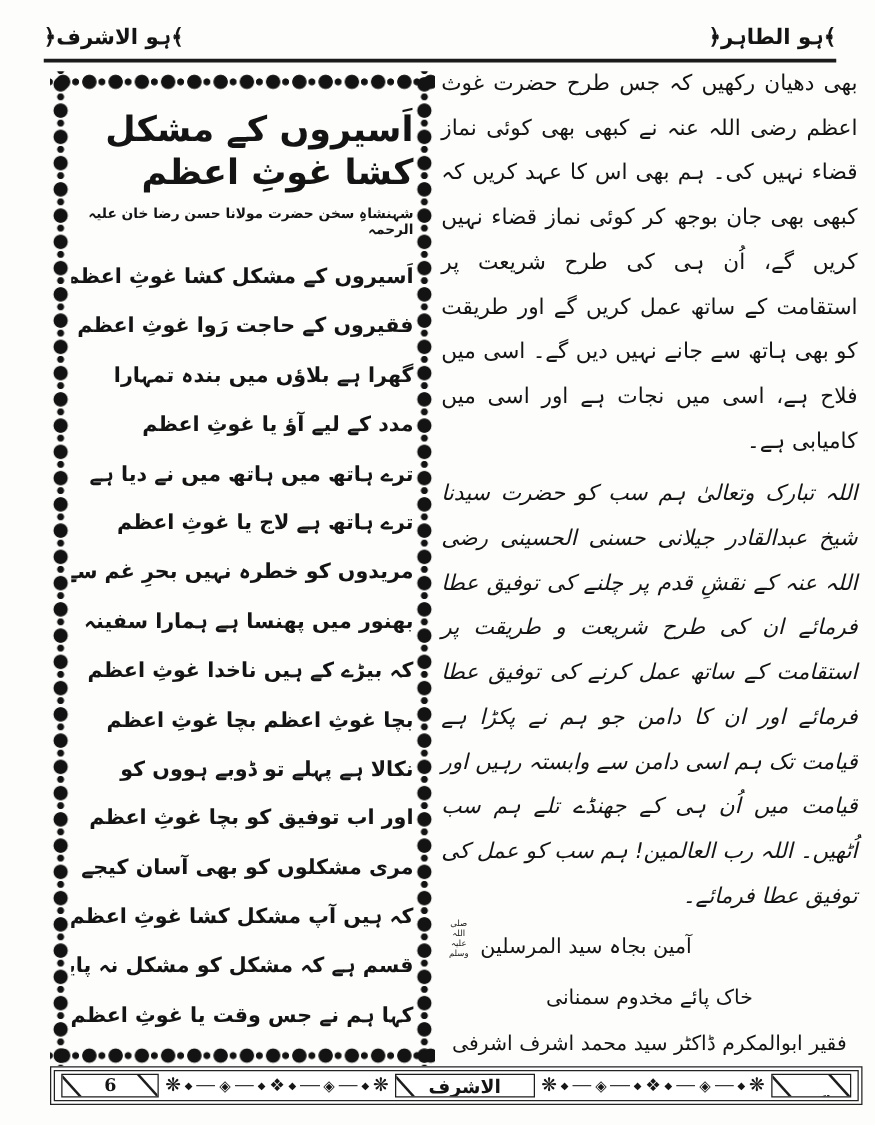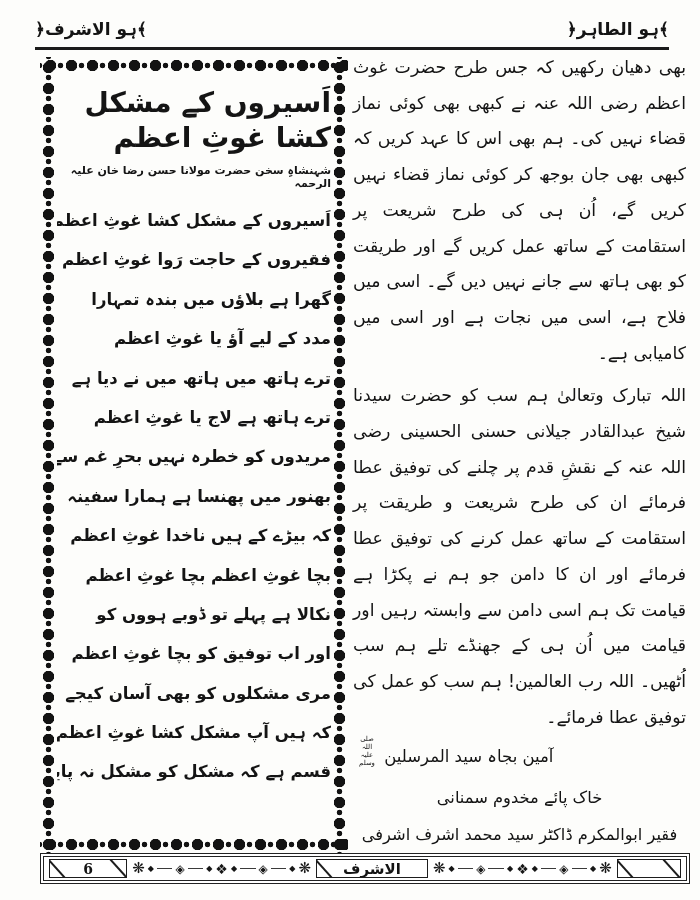--- a/index.html
+++ b/index.html
@@ -49,21 +49,21 @@
   .poem-attrib { font-size:11px; font-weight:700; margin-top:9px; }
   .poem-verses { margin-top:11px; }
   .verse { height:39.4px; line-height:39.4px; font-size:16.5px; font-weight:700; white-space:nowrap; }
 
   
   .article {
     position:absolute; left:353px; top:50px; width:333px;
     direction:rtl; font-size:17.3px;
   }
   .article p { text-align:justify; line-height:35.7px; }
-  .article p.p2 { margin-top:7px; }
+  .article p.p2 { margin-top:7px;font-style:italic; }
   .amen { text-align:left; font-size:16.5px; line-height:34px; margin-top:1px; padding-left:2px; }
   .honorific {
     display:inline-block; width:24px; font-size:6.8px; line-height:1.15;
     text-align:center; vertical-align:-2px; font-weight:400; white-space:normal;
   }
   .sig { text-align:center; font-size:16.3px; line-height:37.6px; margin-top:4px; }
 
   
   .footer {
     position:absolute; left:40px; top:853px; width:650px; height:31px;
@@ -122,20 +122,21 @@
         <div class="verse">ترے ہاتھ ہے لاج یا غوثِ اعظم</div>
         <div class="verse">مریدوں کو خطرہ نہیں بحرِ غم سے</div>
         <div class="verse">بھنور میں پھنسا ہے ہمارا سفینہ</div>
         <div class="verse">کہ بیڑے کے ہیں ناخدا غوثِ اعظم</div>
         <div class="verse">بچا غوثِ اعظم بچا غوثِ اعظم</div>
         <div class="verse">نکالا ہے پہلے تو ڈوبے ہووں کو</div>
         <div class="verse">اور اب توفیق کو بچا غوثِ اعظم</div>
         <div class="verse">مری مشکلوں کو بھی آسان کیجے</div>
         <div class="verse">کہ ہیں آپ مشکل کشا غوثِ اعظم</div>
         <div class="verse">قسم ہے کہ مشکل کو مشکل نہ پایا</div>
+        <div class="verse">کہا ہم نے جس وقت یا غوثِ اعظم</div>
 
       </div>
     </div>
   </section>
 
   <section class="article">
     <p class="p1">بھی دھیان رکھیں کہ جس طرح حضرت غوث اعظم رضی اللہ عنہ نے کبھی بھی کوئی نماز قضاء نہیں کی۔ ہم بھی اس کا عہد کریں کہ کبھی بھی جان بوجھ کر کوئی نماز قضاء نہیں کریں گے، اُن ہی کی طرح شریعت پر استقامت کے ساتھ عمل کریں گے اور طریقت کو بھی ہاتھ سے جانے نہیں دیں گے۔ اسی میں فلاح ہے، اسی میں نجات ہے اور اسی میں کامیابی ہے۔</p>
     <p class="p2">اللہ تبارک وتعالیٰ ہم سب کو حضرت سیدنا شیخ عبدالقادر جیلانی حسنی الحسینی رضی اللہ عنہ کے نقشِ قدم پر چلنے کی توفیق عطا فرمائے ان کی طرح شریعت و طریقت پر استقامت کے ساتھ عمل کرنے کی توفیق عطا فرمائے اور ان کا دامن جو ہم نے پکڑا ہے قیامت تک ہم اسی دامن سے وابستہ رہیں اور قیامت میں اُن ہی کے جھنڈے تلے ہم سب اُٹھیں۔ اللہ رب العالمین! ہم سب کو عمل کی توفیق عطا فرمائے۔</p>
     <div class="amen">
       <span>آمین بجاہ سید المرسلین</span>

